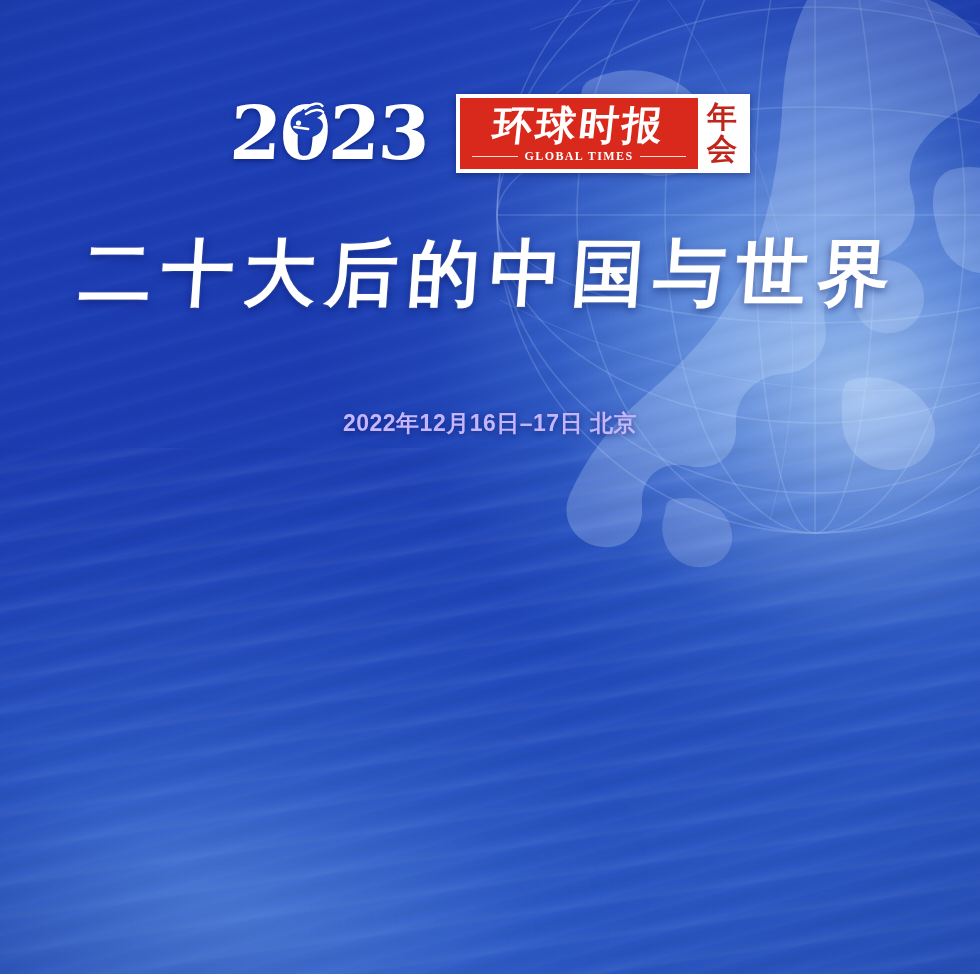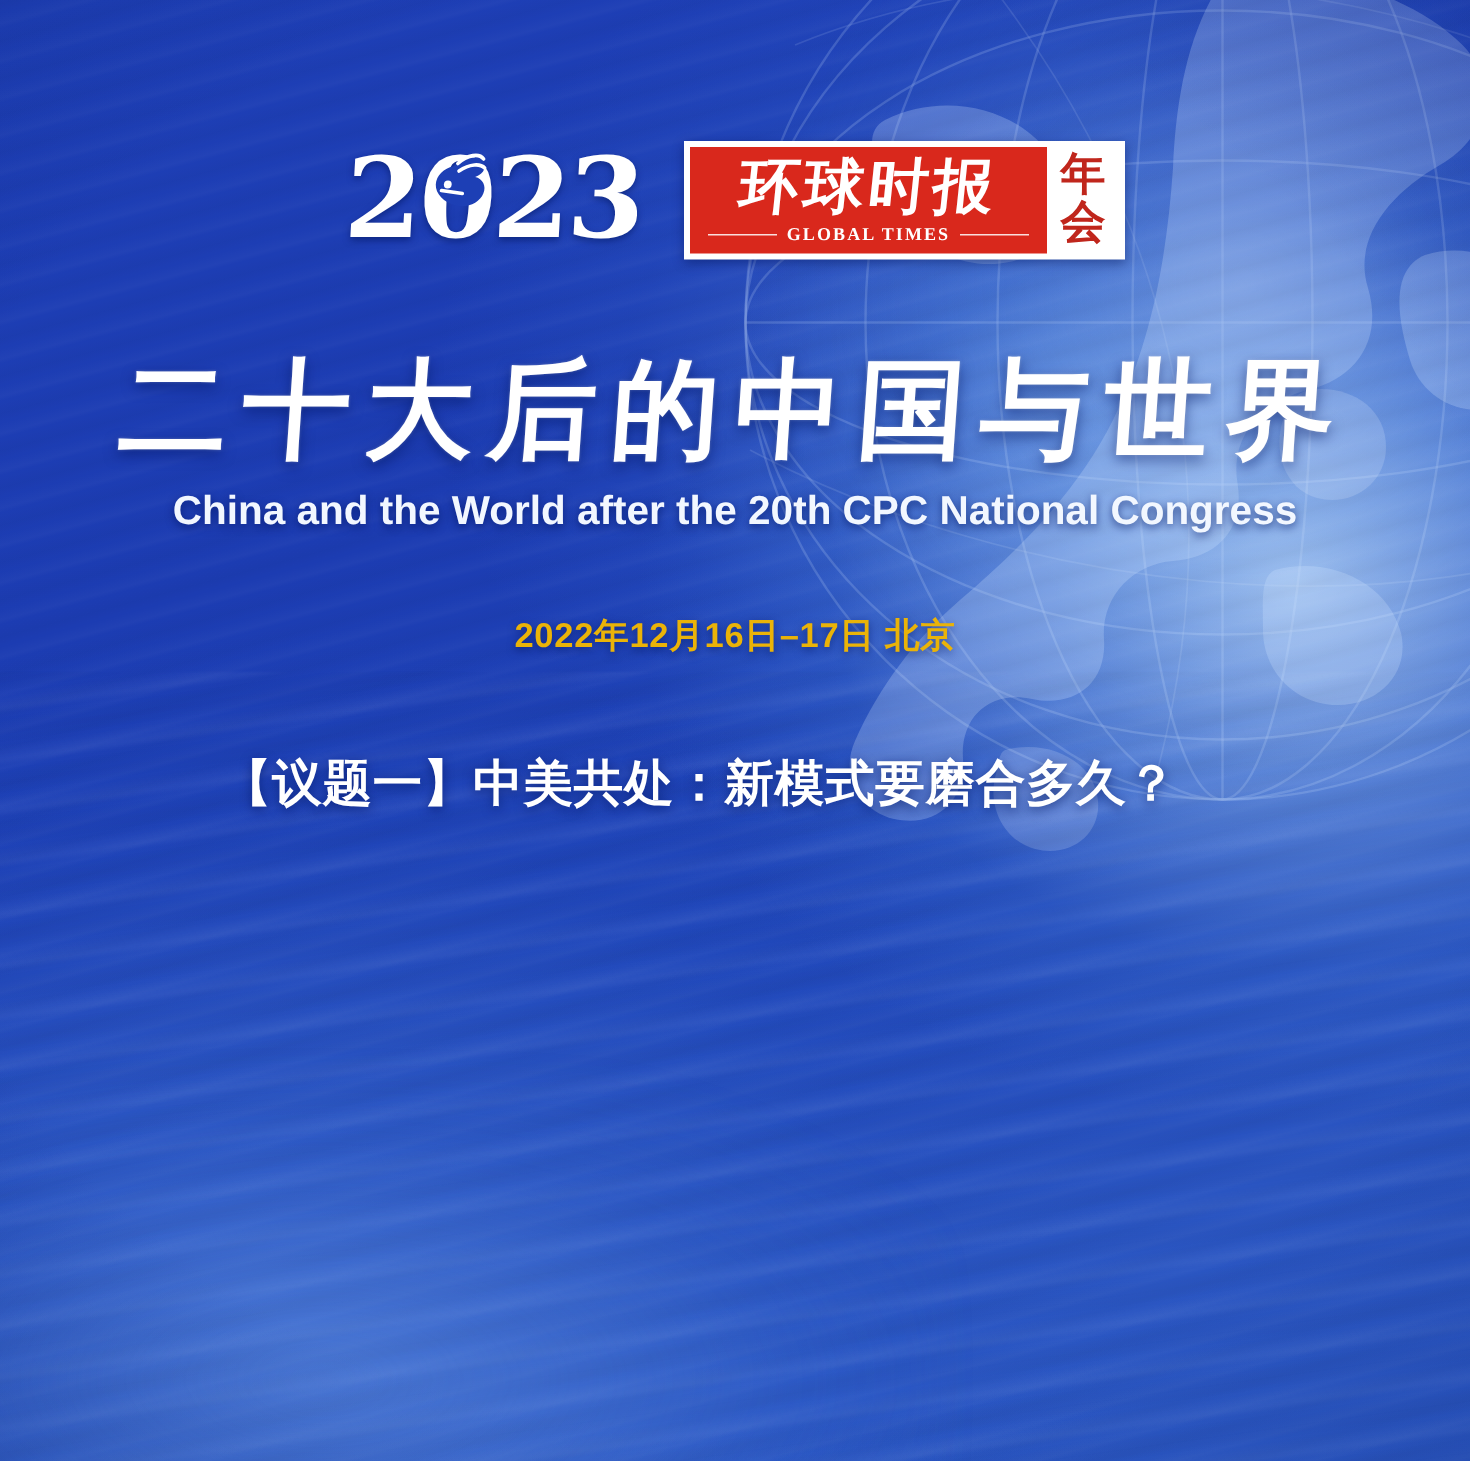--- a/index.html
+++ b/index.html
@@ -190,21 +190,21 @@
 
   
   .date-line {
     position: absolute;
     left: 0; right: 0; top: 408px;
     text-align: center;
     font-family: "Liberation Sans", "DejaVu Sans", sans-serif;
     font-weight: 700;
     font-size: 23px;
     letter-spacing: 0.5px;
-    color: #eab308;
+    color: #c4b5fd;
     text-shadow: 0 2px 6px rgba(0,20,95,0.6);
     white-space: nowrap;
   }
 
   
   .topics {
     position: absolute;
     left: 148px; top: 505px;
     display: flex;
     flex-direction: column;
@@ -311,21 +311,19 @@
       </div>
       <div class="gt-annual">
         <span>年</span>
         <span>会</span>
       </div>
     </div>
 
   </div>
 
   <div class="main-title">二十大后的中国与世界</div>
-  <div class="subtitle">China and the World after the 20th CPC National Congress</div>
 
   <div class="date-line">2022年12月16日–17日  北京</div>
 
   <div class="topics">
-    <div class="topic-line">【议题一】中美共处：新模式要磨合多久？</div>
   </div>
 
 </div>
 
 </body></html>

